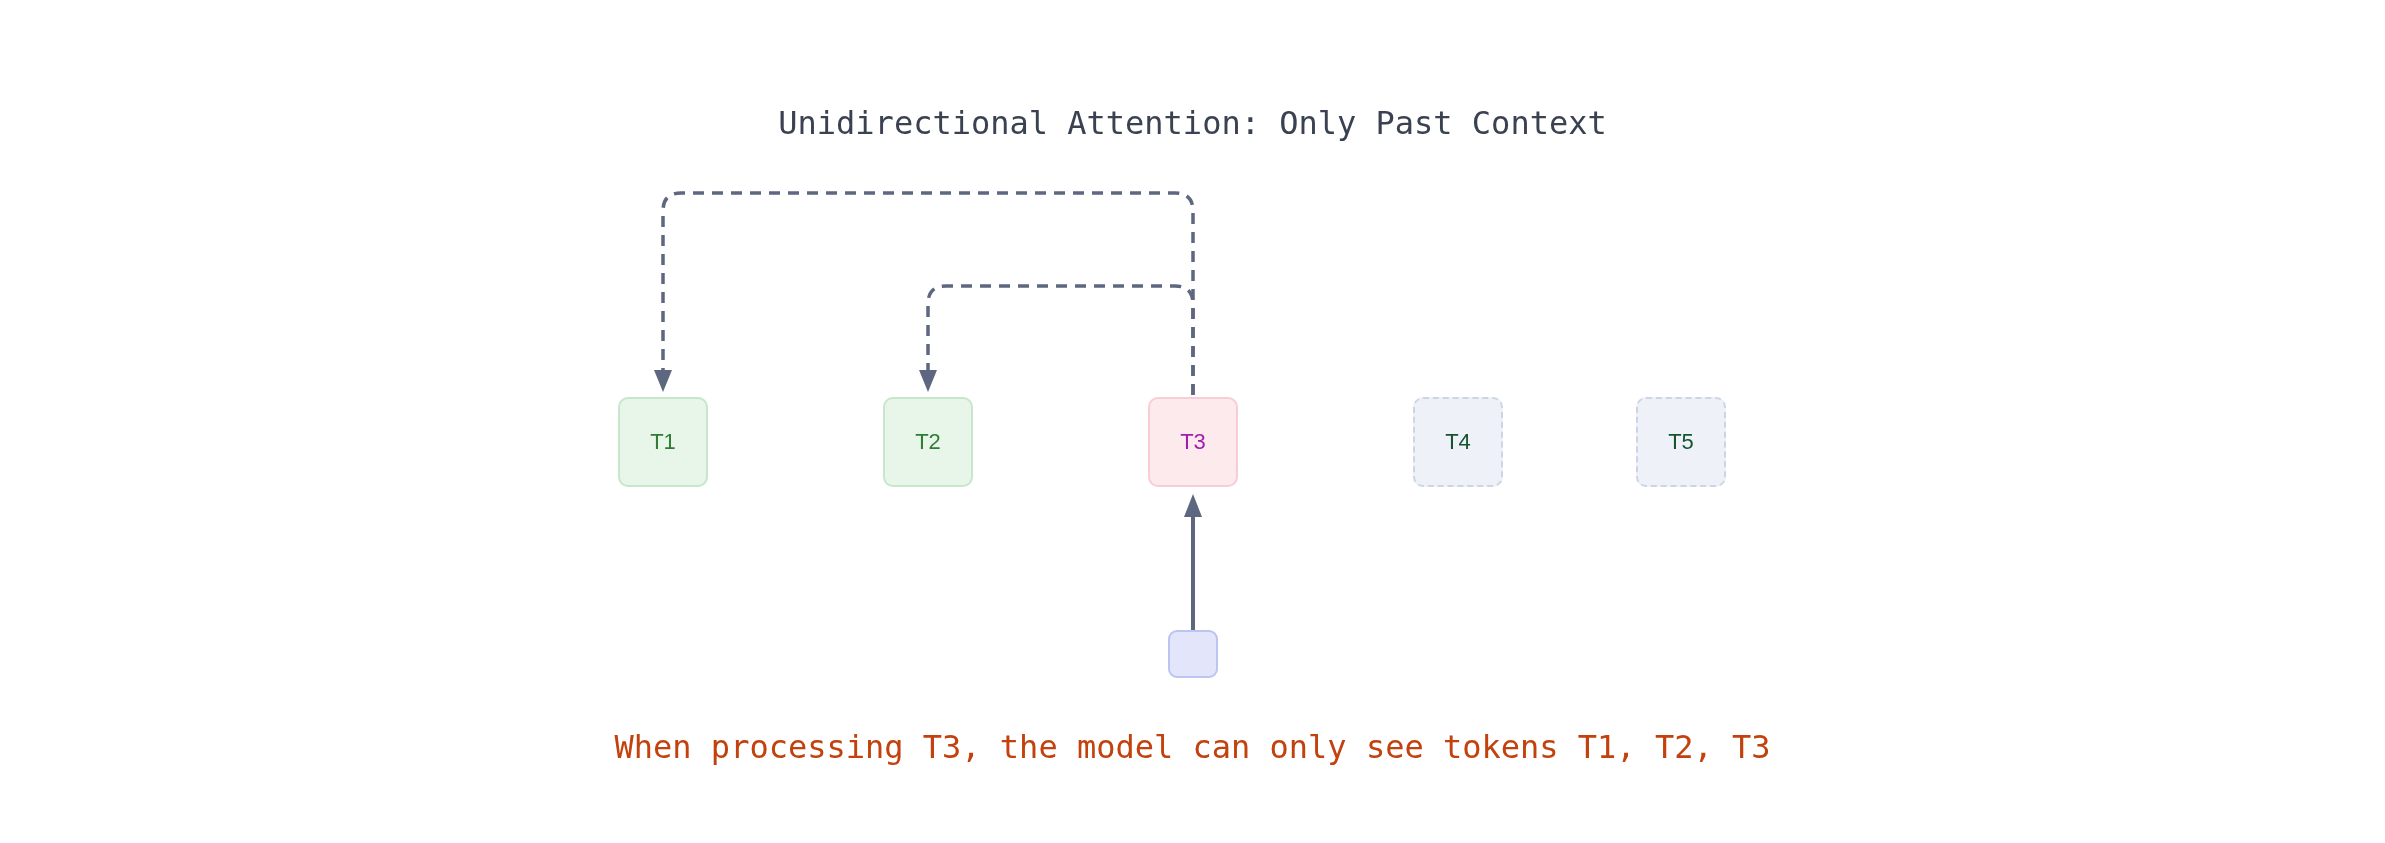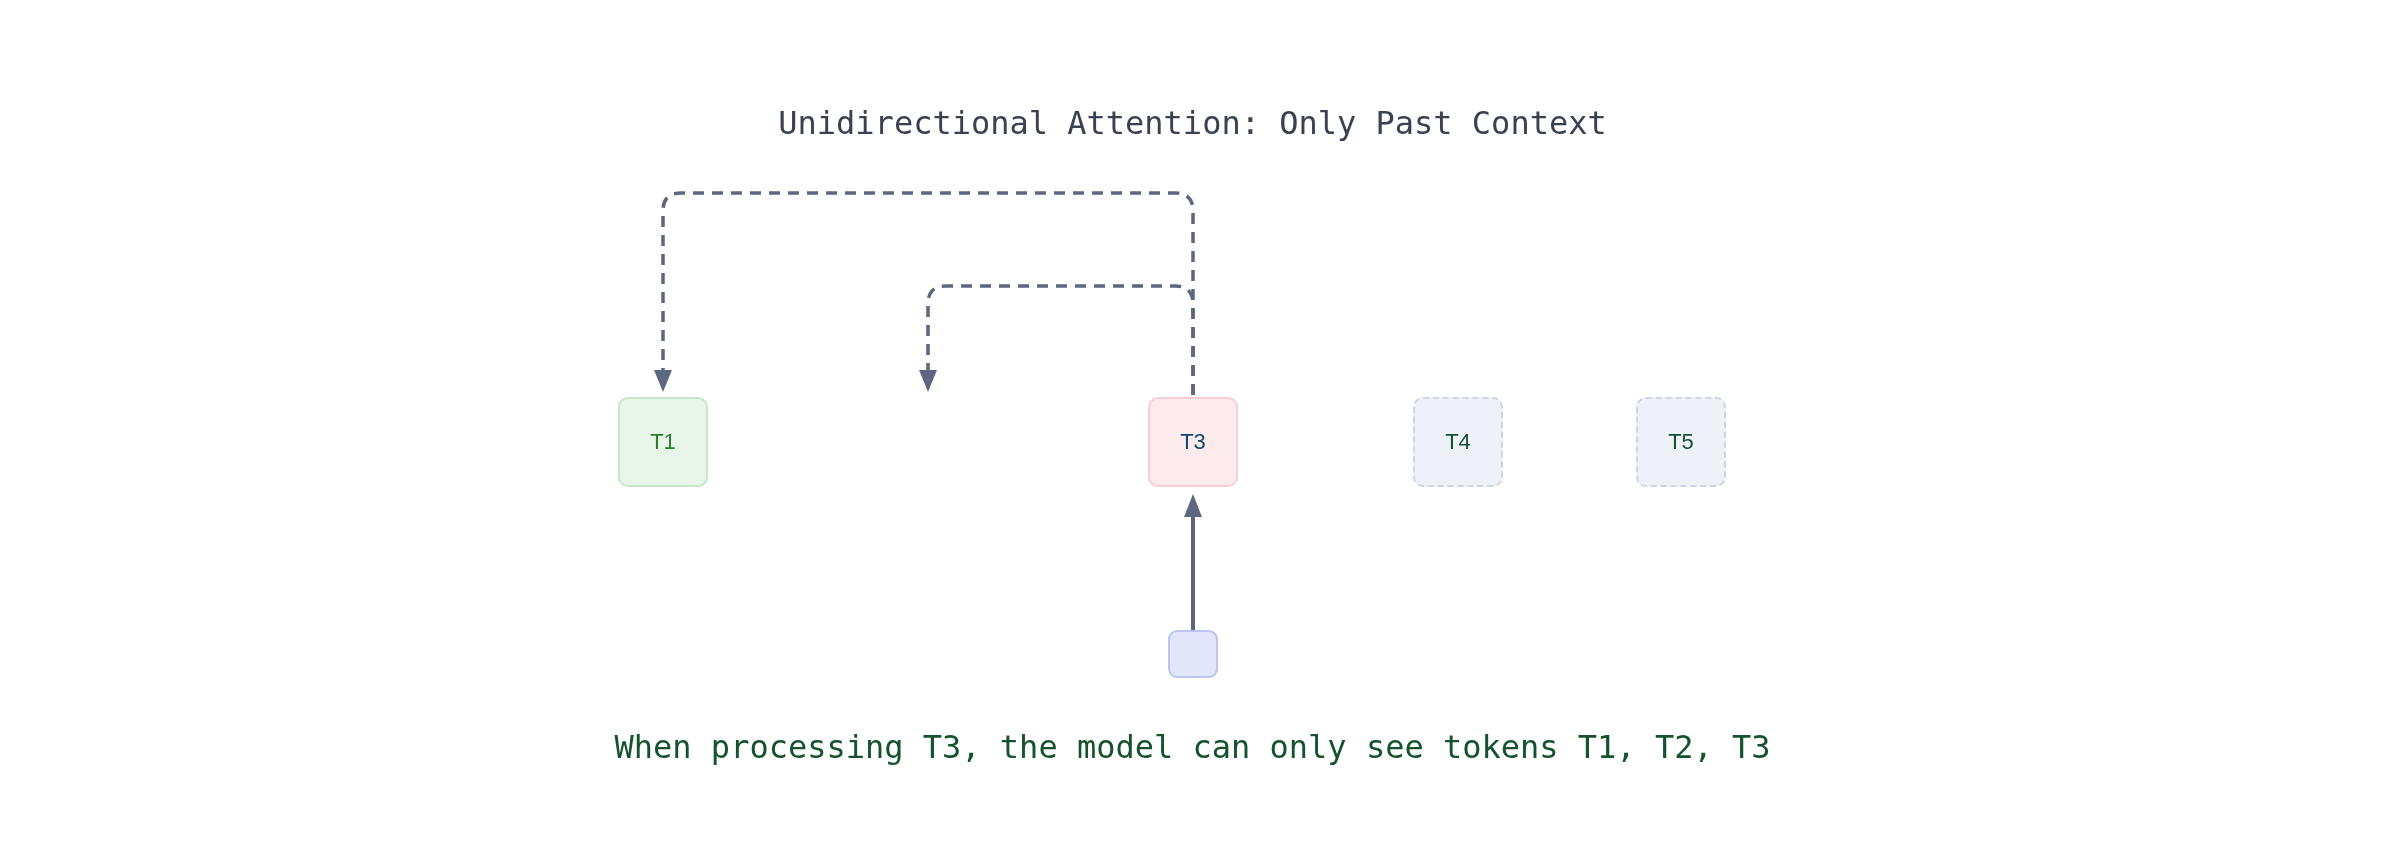--- a/index.html
+++ b/index.html
@@ -20,21 +20,21 @@
     font-size:32px;
     color:#3a4252;
     white-space:pre;
   }
   .caption{
     position:absolute;
     top:714px; left:0; width:100%;
     text-align:center;
     font-family:"DejaVu Sans Mono", monospace;
     font-size:32px;
-    color:#14532d;
+    color:#c2410c;
     white-space:pre;
   }
   .arrows{
     position:absolute;
     left:0; top:0;
   }
   .dash-path{
     fill:none;
     stroke:#5d6780;
     stroke-width:3.5;
@@ -58,21 +58,21 @@
     font-size:22px;
   }
   .token.past{
     background:#e8f5e9;
     border:2px solid #c8e6c9;
     color:#2e7d32;
   }
   .token.current{
     background:#fdeaed;
     border:2px solid #f7cdd6;
-    color:#0c4a6e;
+    color:#a21caf;
   }
   .token.future{
     background:#eef1f8;
     border:2px dashed #ccd4e6;
     color:#14532d;
   }
   .t1{left:618px;} .t2{left:883px;} .t3{left:1148px;} .t4{left:1413px;} .t5{left:1636px;}
   .query-box{
     position:absolute;
     left:1168px; top:616px;
@@ -98,20 +98,23 @@
     <path class="dash-path" d="M 1193 381 L 1193 290 Q 1193 272 1175 272 L 946 272 Q 928 272 928 290 L 928 358"></path>
     <polygon class="head" points="928,378 919,356 937,356"></polygon>
 
     <path class="solid-path" d="M 1193 617 L 1193 501"></path>
     <polygon class="head" points="1193,480 1184,503 1202,503"></polygon>
   </svg>
 
   <div class="token past t1">
     <span>T1</span>
   </div>
+  <div class="token past t2">
+    <span>T2</span>
+  </div>
   <div class="token current t3">
     <span>T3</span>
   </div>
   <div class="token future t4">
     <span>T4</span>
   </div>
   <div class="token future t5">
     <span>T5</span>
   </div>
 

